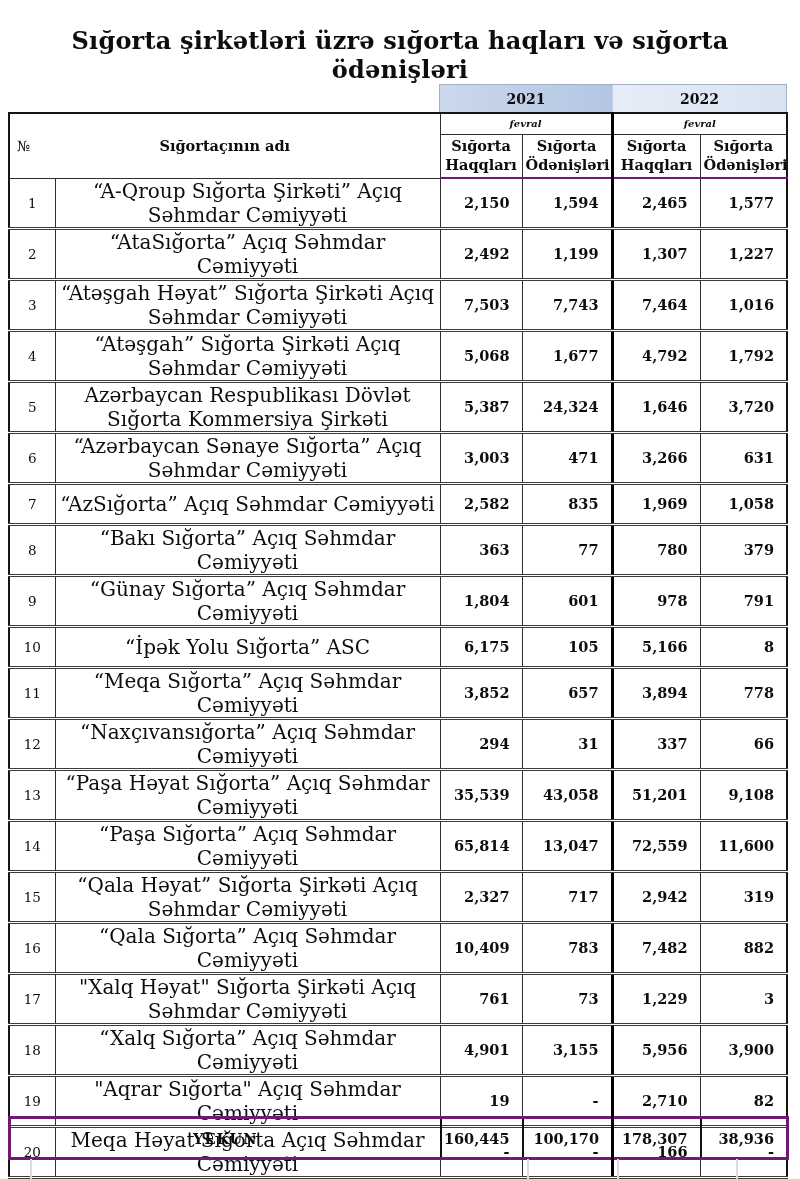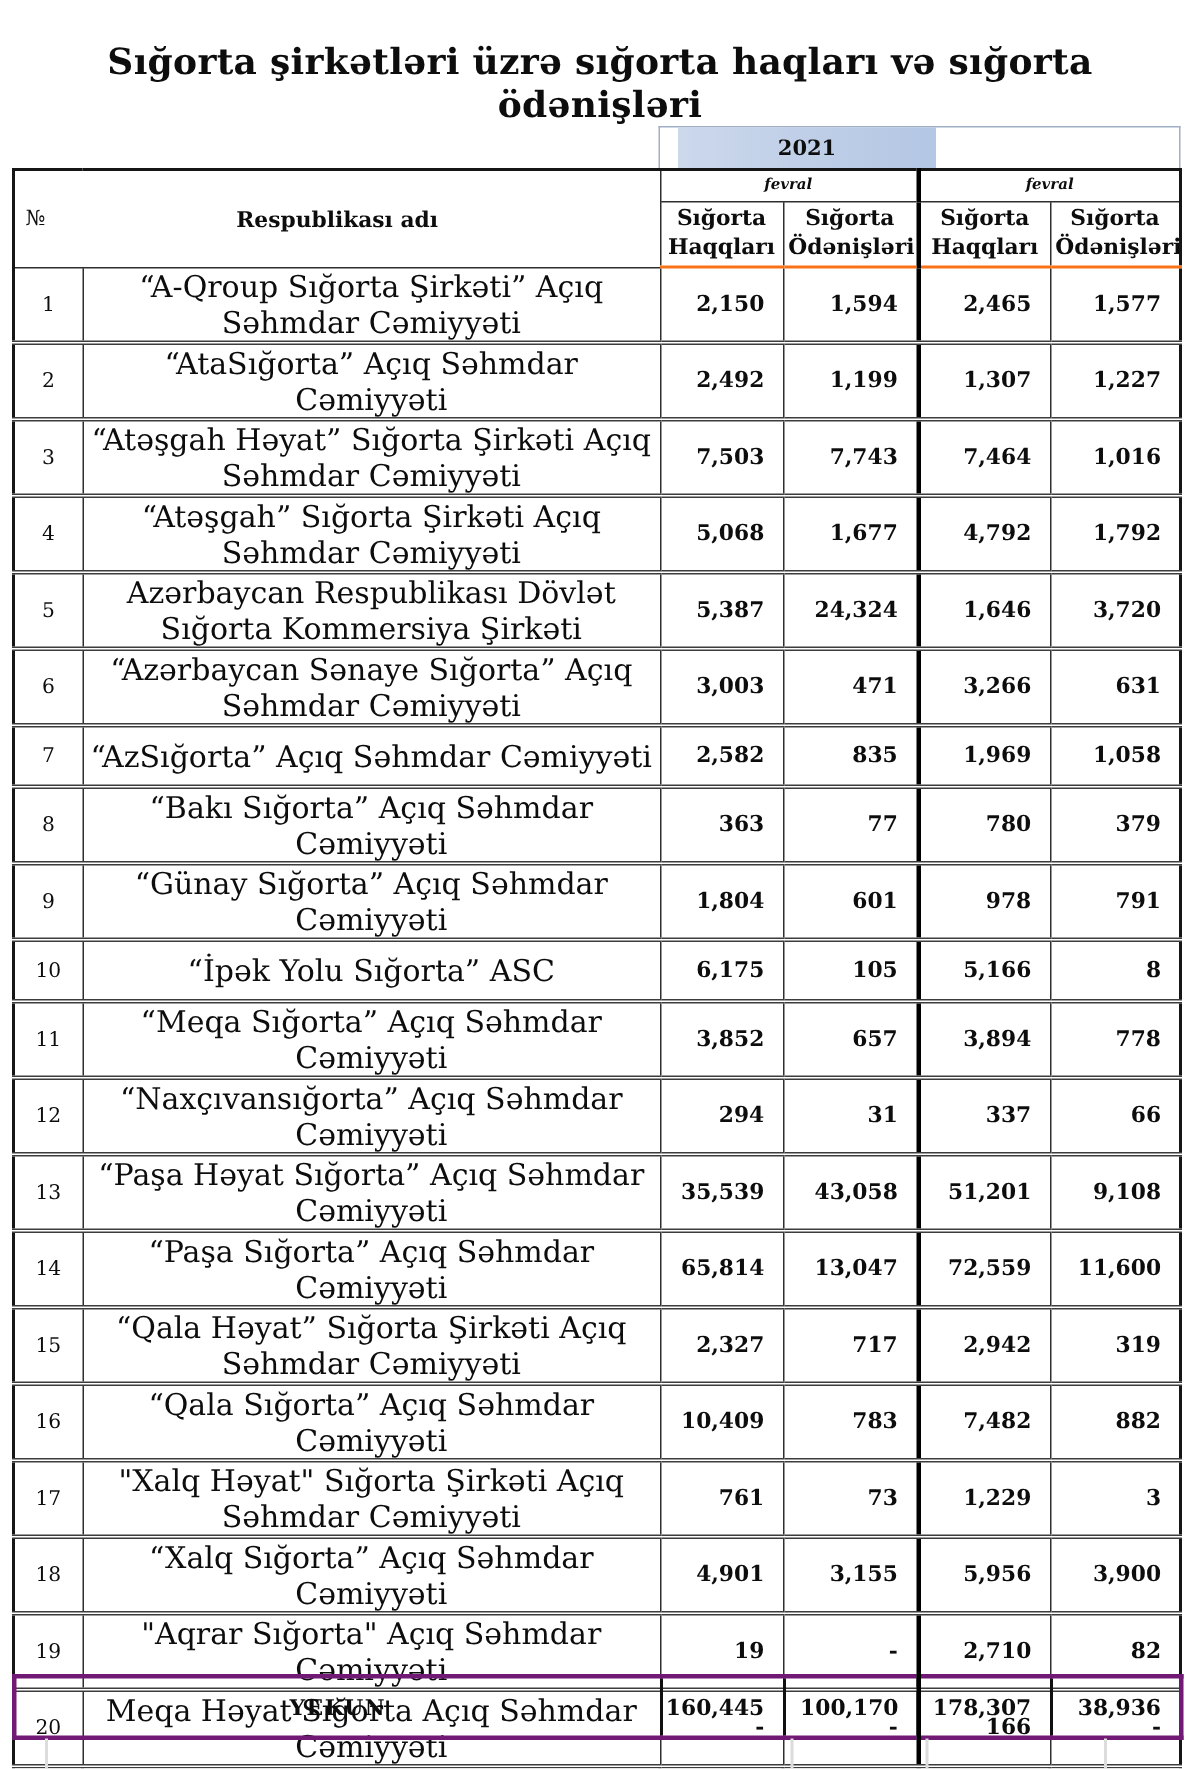--- a/index.html
+++ b/index.html
@@ -13,34 +13,34 @@
   }
   
   .year-band{
     position:absolute;left:439px;top:84px;width:348px;height:28px;display:flex;
     border:1px solid #9fb0c6;border-bottom:none;box-sizing:border-box;
   }
   .band{
     display:flex;align-items:center;justify-content:center;
     font-size:14px;font-weight:700;height:100%;box-sizing:border-box;
   }
-  .b2021{width:172px;margin-left:12px;}
+  .b2021{width:172px;}
   .b2022{flex:1;border-left:1px solid #c3cfdf;}
 
   
   table{border-collapse:collapse;table-layout:fixed;}
   .main{position:absolute;top:112px;left:8px;width:778px;border:2px solid #151515;}
   .main th,.main td{border:1px solid #2e2e2e;box-sizing:border-box;overflow:hidden;}
   .corner{position:relative;background:#fff;}
   .no-sym{position:absolute;left:7px;top:50%;transform:translateY(-50%);font-size:14px;font-weight:400;}
   .name-h{font-weight:700;font-size:14.5px;}
   .fevral{font-style:italic;font-weight:700;font-size:10px;height:21px;padding:0;}
   .r-cols .colh{
     font-weight:700;font-size:14.5px;height:44px;line-height:1.3;
-    padding:2px 3px;border-bottom:2px solid #f97316;text-align:center;
+    padding:2px 3px;border-bottom:2px solid #701a75;text-align:center;
   }
   tbody tr{height:41px;}
   .main tbody td{border-bottom:3px double #3c3c3c;}
   .no{text-align:center;font-size:13.5px;}
   .name{text-align:center;font-size:20px;padding:0 4px;}
   .num{text-align:right;font-size:14.5px;font-weight:700;padding-right:12px;}
   .gsep{border-left:3px solid #000 !important;}
   
   .license{height:42px;}
   .license td{border:2px solid #161616;}
@@ -54,36 +54,37 @@
 </style>
 </head>
 <body>
 
 <div class="page">
 
   <div class="title">Sığorta şirkətləri üzrə sığorta haqları və sığorta ödənişləri</div>
 
   <div class="year-band">
     <div class="band b2021" style="background: linear-gradient(90deg, rgb(204, 216, 236), rgb(179, 198, 227));">2021</div>
+    <div class="band b2022" style="background: linear-gradient(90deg, rgb(231, 237, 247), rgb(217, 227, 241));">2022</div>
   </div>
 
   <table class="main">
     <colgroup>
       <col style="width:46px">
         <col style="width:385px">
       <col style="width:82px">
         <col style="width:90px">
       <col style="width:88px">
         <col style="width:87px">
     </colgroup>
     <thead>
       <tr>
         <th class="corner" colspan="2" rowspan="2">
           <span class="no-sym">№</span>
-          <span class="name-h">Respublikası adı</span>
+          <span class="name-h">Sığortaçının adı</span>
         </th>
         <th class="fevral" colspan="2">fevral</th>
         <th class="fevral gsep" colspan="2">fevral</th>
       </tr>
       <tr class="r-cols">
         <th class="colh">Sığorta Haqqları</th>
         <th class="colh">Sığorta Ödənişləri</th>
         <th class="colh gsep">Sığorta Haqqları</th>
         <th class="colh">Sığorta Ödənişləri</th>
       </tr>

